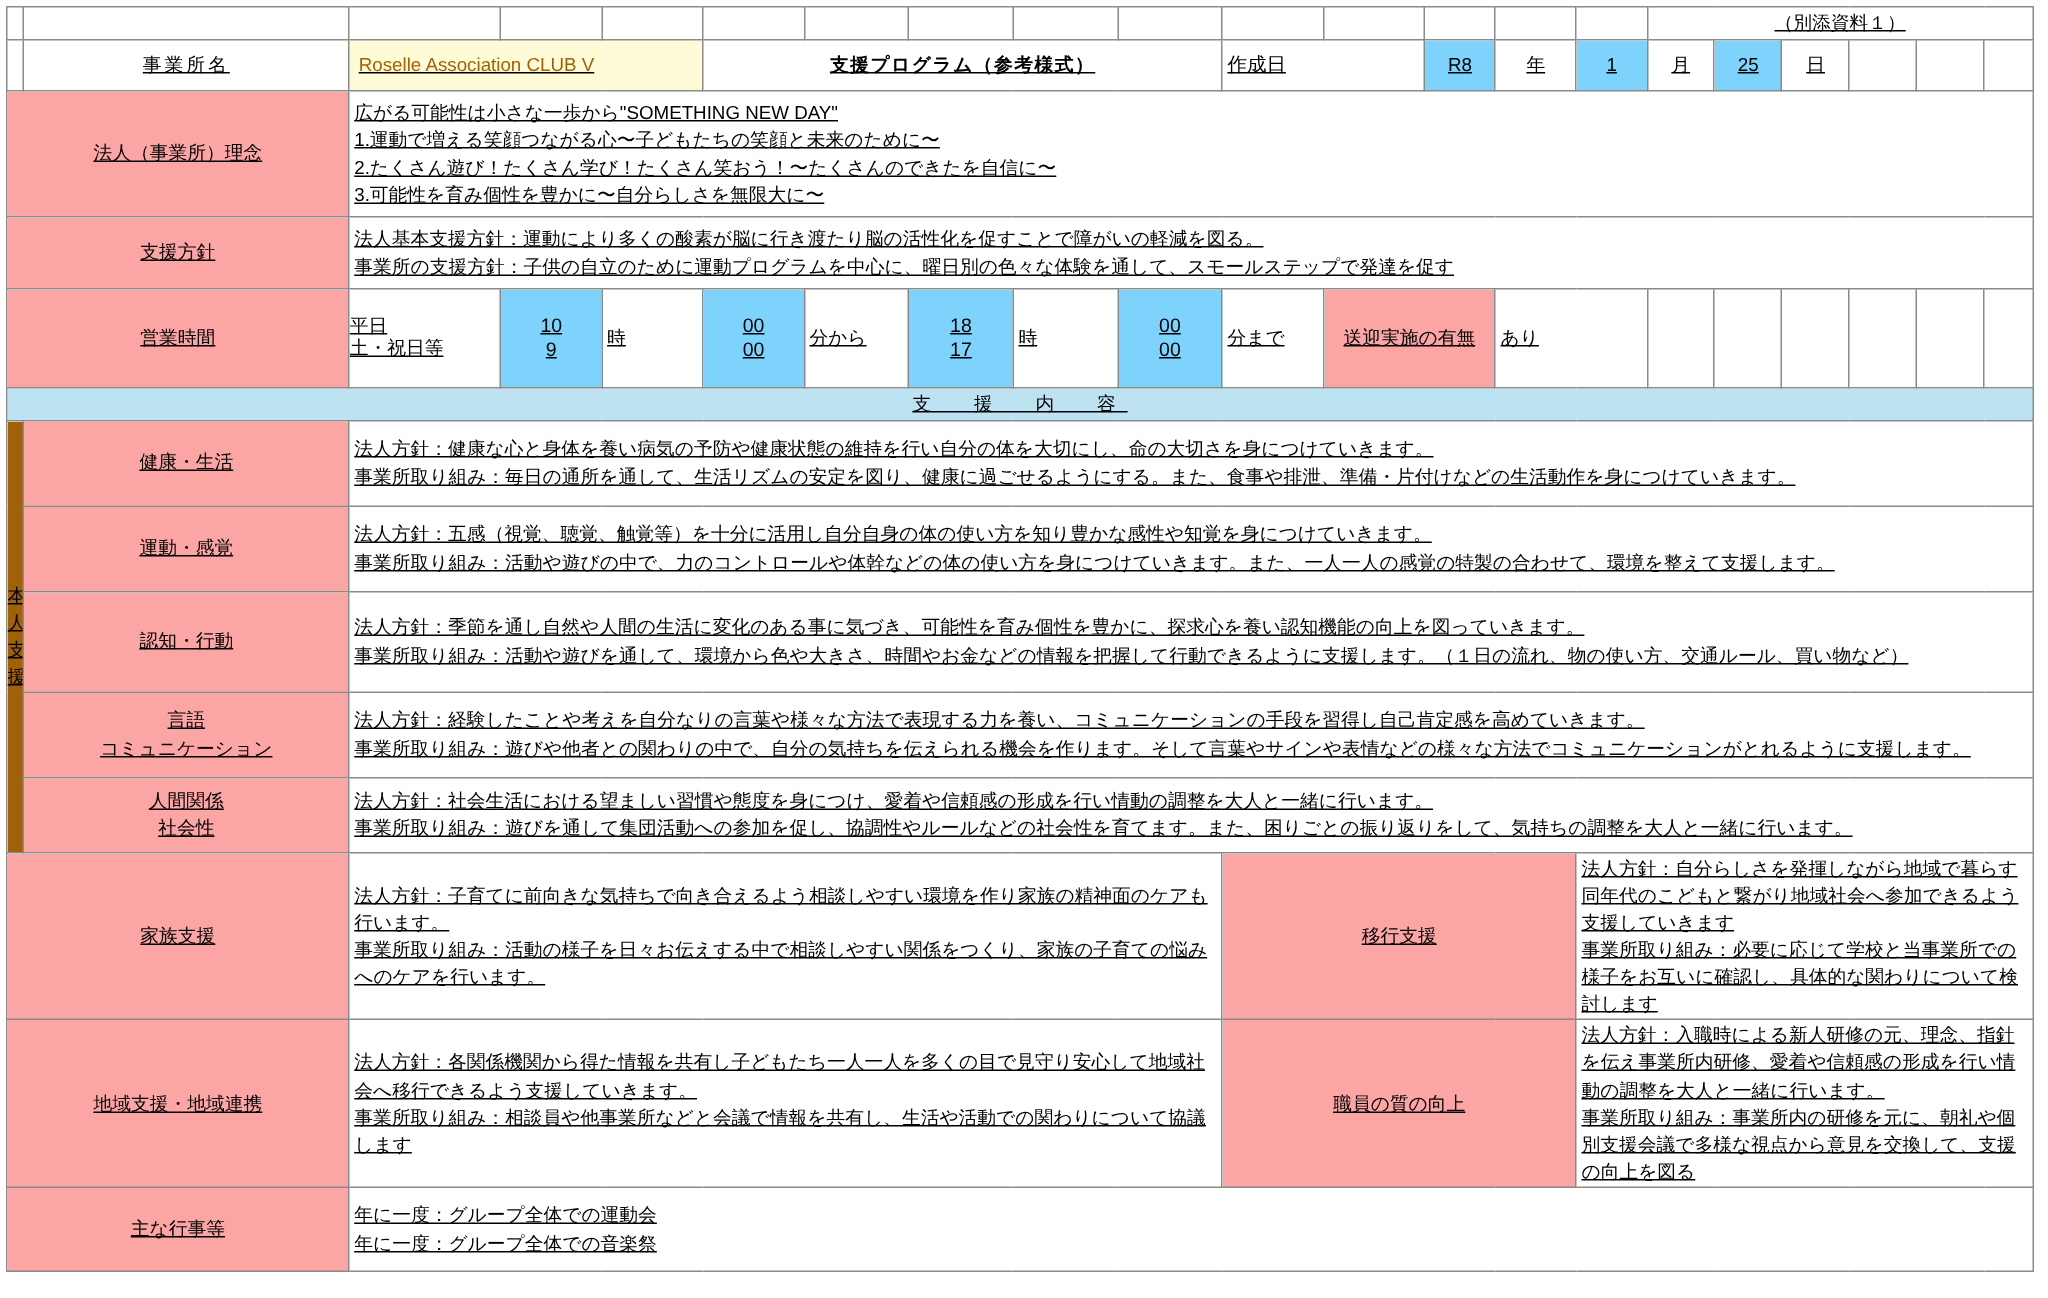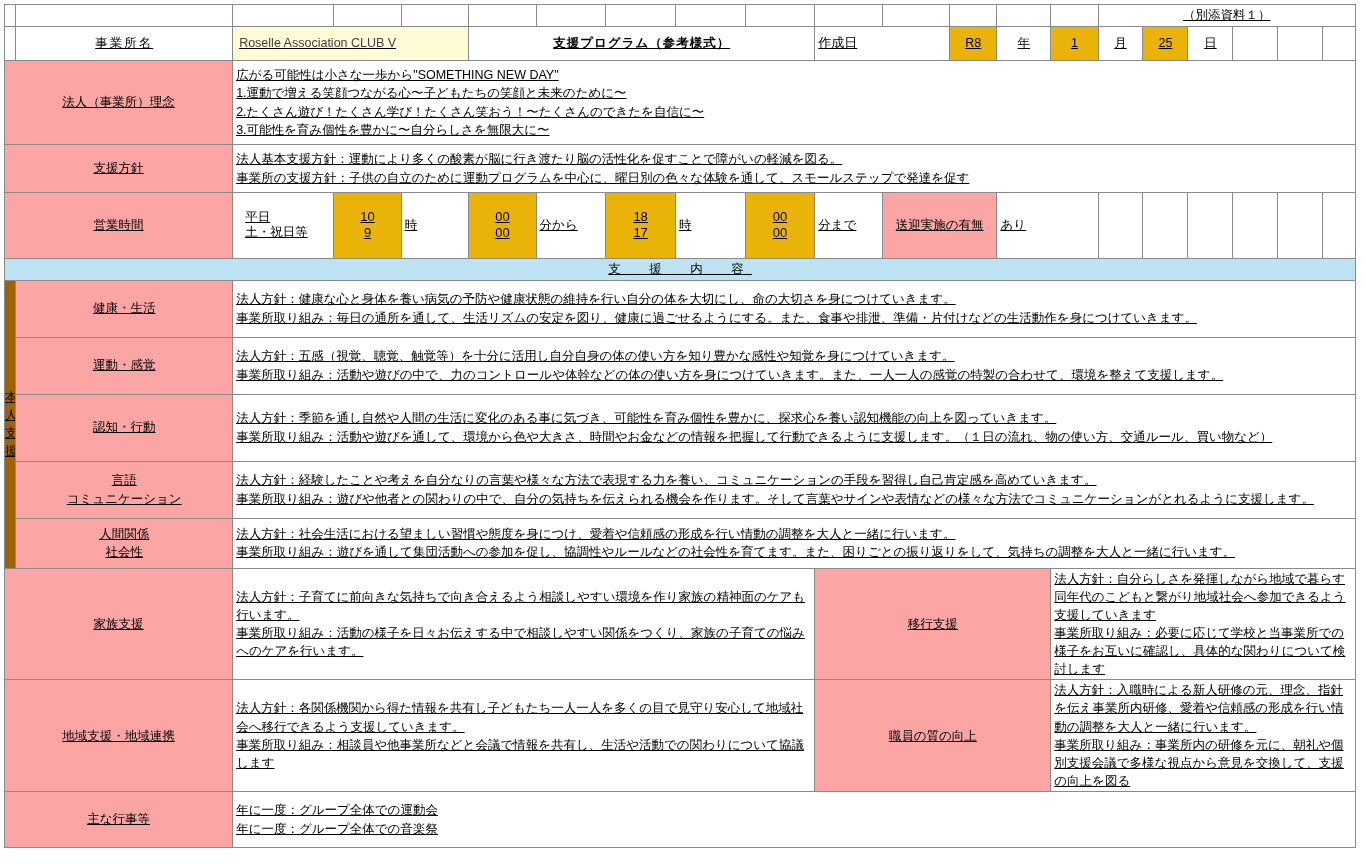--- a/index.html
+++ b/index.html
@@ -47,21 +47,21 @@
   }
   .blue {
     background: #fca5a5;
     text-align: center;
     font-size: 13px;
   }
   .yellow {
     background: #fffbd6;
   }
   .yellow-c {
-    background: #eab308;
+    background: #7dd3fc;
     text-align: center;
   }
   .title-cell {
     text-align: center;
     font-size: 17px;
     font-weight: bold;
     letter-spacing: 1px;
   }
   .body-text {
     text-align: left;
@@ -141,21 +141,21 @@
       <td class="blank"></td>
       <td class="blank"></td>
       <td class="blank"></td>
       <td class="blank"></td>
       <td class="blank attach" colspan="6">（別添資料１）</td>
     </tr>
 
     <tr style="height:34px">
       <td class="blank"></td>
       <td class="hdr-label" colspan="2">事業所名</td>
-      <td class="yellow" colspan="3" style="padding-left:6px;font-size:12.5px;color:#404040">Roselle Association CLUB V</td>
+      <td class="yellow" colspan="3" style="padding-left:6px;font-size:12.5px;color:#a16207">Roselle Association CLUB V</td>
       <td class="title-cell" colspan="5">支援プログラム（参考様式）</td>
       <td class="center" colspan="2" style="font-size:13px">作成日</td>
       <td class="yellow-c">R8</td>
       <td class="unit">年</td>
       <td class="yellow-c">1</td>
       <td class="unit">月</td>
       <td class="yellow-c">25</td>
       <td class="unit">日</td>
       <td class="blank"></td>
       <td class="blank"></td>
@@ -175,21 +175,21 @@
     <tr style="height:48px">
       <td class="blue" colspan="3">支援方針</td>
       <td class="body-text" colspan="19">
         <div>法人基本支援方針：運動により多くの酸素が脳に行き渡たり脳の活性化を促すことで障がいの軽減を図る。</div>
         <div>事業所の支援方針：子供の自立のために運動プログラムを中心に、曜日別の色々な体験を通して、スモールステップで発達を促す</div>
       </td>
     </tr>
 
     <tr style="height:50px">
       <td class="blue" colspan="3">営業時間</td>
-      <td class="center" style="padding:12px">
+      <td class="center" style="padding:0">
         <div class="hours-wrap">
           <span>平日</span>
           <span>土・祝日等</span>
         </div>
       </td>
       <td class="yellow-c" style="padding:0">
         <div class="hours-wrap num">
           <span>10</span>
           <span>9</span>
         </div>

